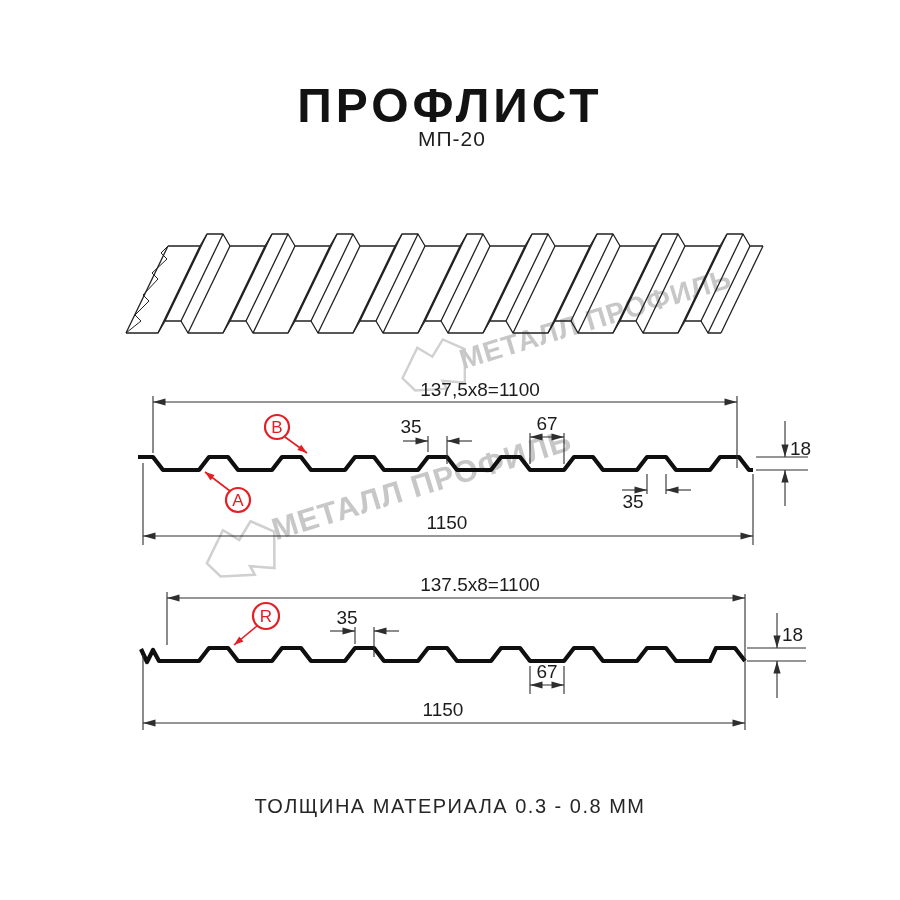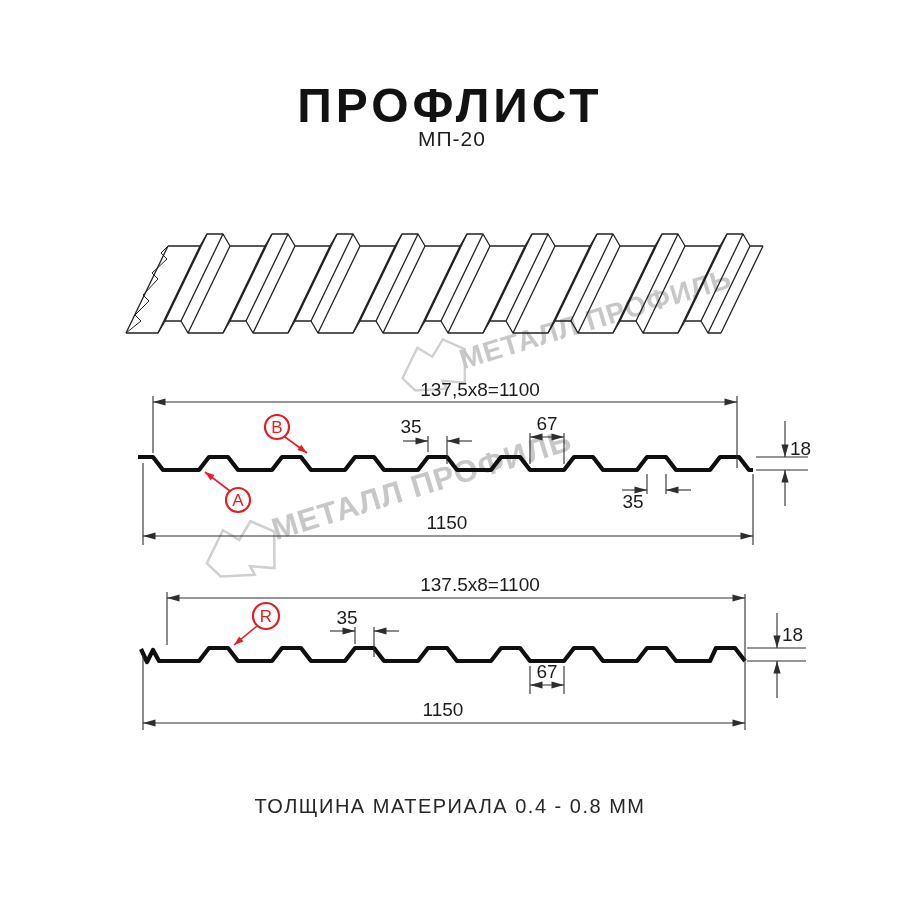--- a/index.html
+++ b/index.html
@@ -167,14 +167,14 @@
       <text class="dim-text" x="443" y="716" text-anchor="middle">1150</text>
 
       <g>
         <line x1="257" y1="626" x2="234" y2="645" stroke="#e31e24" stroke-width="1.6" marker-end="url(#ahr)"></line>
         <circle cx="266" cy="616" r="13" fill="none" stroke="#e31e24" stroke-width="2.2"></circle>
         <text class="red-text" x="266" y="622" text-anchor="middle">R</text>
       </g>
     </g>
   </svg>
 
-  <div class="footer-note">ТОЛЩИНА МАТЕРИАЛА 0.4 - 0.8 ММ</div>
+  <div class="footer-note">ТОЛЩИНА МАТЕРИАЛА 0.3 - 0.8 ММ</div>
 </div>
 
 </body></html>

